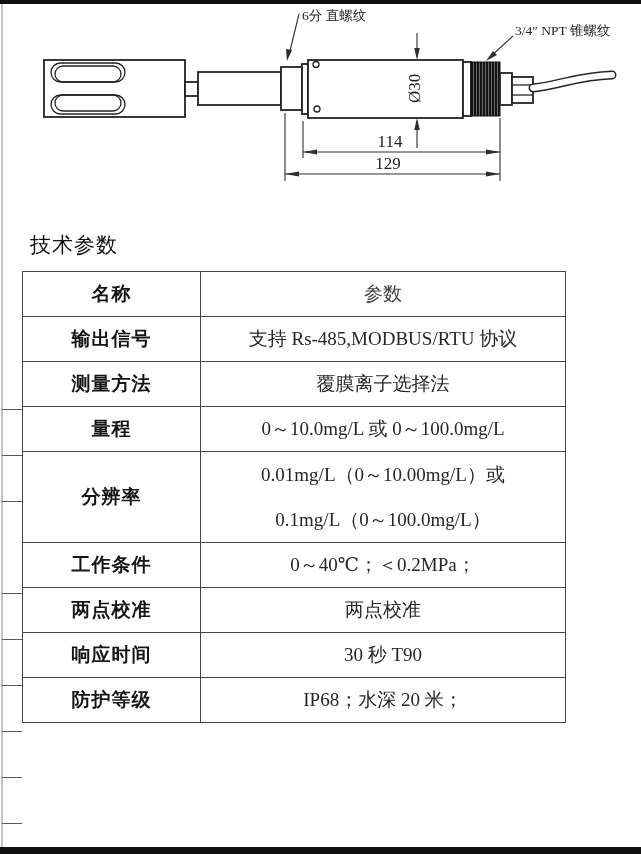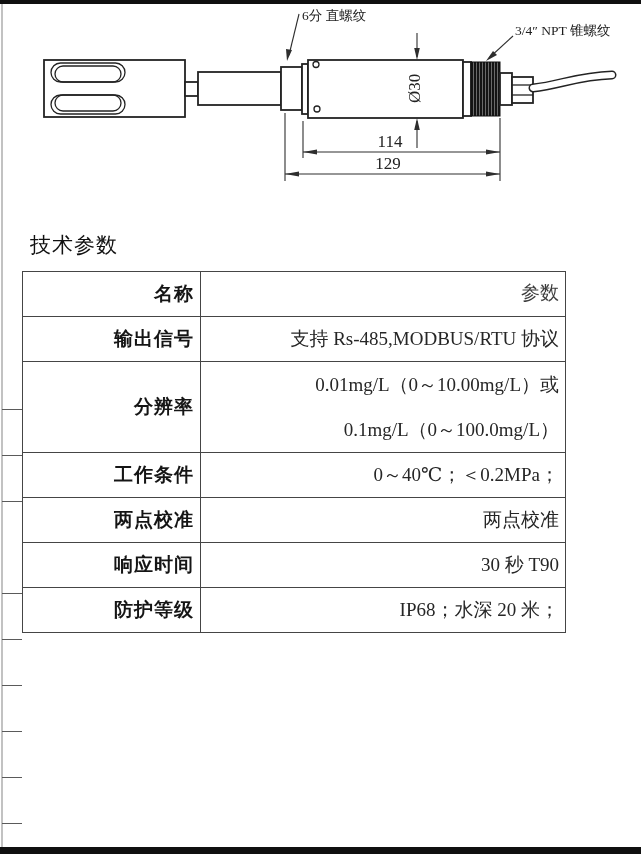--- a/index.html
+++ b/index.html
@@ -22,33 +22,33 @@
     font-size:21px; font-weight:normal; letter-spacing:1px; color:#111;
   }
 
   .spec-table {
     position:absolute; left:22px; top:271px; width:543px;
     border-collapse:collapse; table-layout:fixed;
     background:#fff;
   }
   .spec-table td {
     border:1px solid #454545; padding:0 6px;
-    vertical-align:middle; text-align:right; overflow:hidden;
+    vertical-align:middle; text-align:center; overflow:hidden;
   }
   .r  td { height:44px; }   
   .rt td { height:90px; }
   .name-cell {
     font-weight:bold; font-size:19px; color:#151515; letter-spacing:1px;
   }
   .value-cell {
     font-family:"Liberation Serif","DejaVu Serif",serif;
     font-size:19px; color:#262626; white-space:pre-line; line-height:44px;
   }
   .rt .value-cell { line-height:45px; }
-  .header-value { color:#3d3d3d;font-family:Liberation Mono, monospace; }
+  .header-value { color:#3d3d3d; }
 
   .dim-text  { font-family:"Liberation Serif","DejaVu Serif",serif; font-size:17px; fill:#222; }
   .lbl-text  { font-family:"Liberation Serif","DejaVu Serif",serif; font-size:13.5px; fill:#1c1c1c; }
   .outline   { fill:#ffffff; stroke:#232323; stroke-width:1.8; }
   .thin      { fill:none; stroke:#232323; stroke-width:1.3; }
   .dim-line  { stroke:#2e2e2e; stroke-width:1.1; fill:none; }
   .dim-arrow { fill:#2e2e2e; stroke:none; }
 </style>
 </head>
 <body>
@@ -157,20 +157,28 @@
       </colgroup>
     <tbody>
         <tr class="r">
       <td class="name-cell">名称</td>
       <td class="value-cell header-value">参数</td>
     </tr>
     <tr class="r">
       <td class="name-cell">输出信号</td>
       <td class="value-cell">支持 Rs-485,MODBUS/RTU 协议</td>
     </tr>
+    <tr class="r">
+      <td class="name-cell">测量方法</td>
+      <td class="value-cell">覆膜离子选择法</td>
+    </tr>
+    <tr class="r">
+      <td class="name-cell">量程</td>
+      <td class="value-cell">0～10.0mg/L 或 0～100.0mg/L</td>
+    </tr>
     <tr class="rt">
       <td class="name-cell">分辨率</td>
       <td class="value-cell">0.01mg/L（0～10.00mg/L）或
 0.1mg/L（0～100.0mg/L）</td>
     </tr>
     <tr class="r">
       <td class="name-cell">工作条件</td>
       <td class="value-cell">0～40℃；＜0.2MPa；</td>
     </tr>
     <tr class="r">

